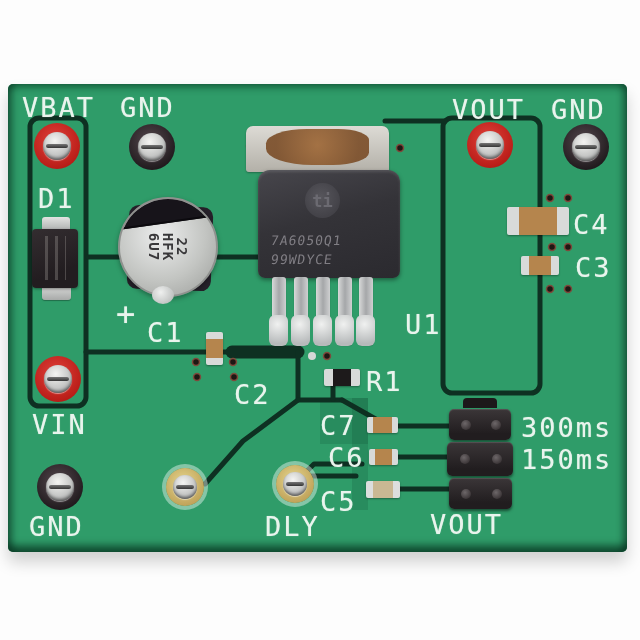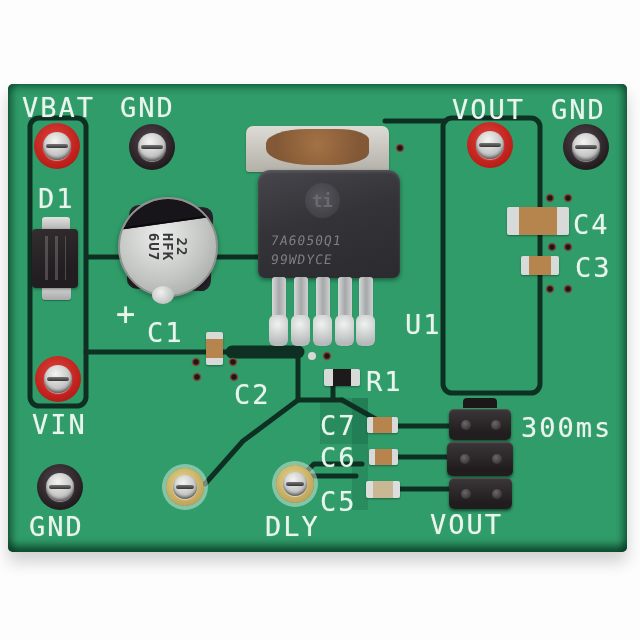--- a/index.html
+++ b/index.html
@@ -229,21 +229,22 @@
   <span class="silk" style="left:551px;top:94px;">GND</span>
   <span class="silk" style="left:38px;top:183px;">D1</span>
   <span class="silk plus" style="left:116px;top:295px;">+</span>
   <span class="silk" style="left:147px;top:317px;">C1</span>
   <span class="silk" style="left:194px;top:379px;margin-left:40px;">C2</span>
   <span class="silk" style="left:405px;top:309px;">U1</span>
   <span class="silk" style="left:366px;top:366px;">R1</span>
   <span class="silk" style="left:573px;top:209px;">C4</span>
   <span class="silk" style="left:575px;top:252px;">C3</span>
   <span class="silk" style="left:320px;top:410px;">C7</span>
-  <span class="silk" style="left:320px;top:442px;">C6</span>
+  <span class="silk" style="left:328px;top:442px;">C6</span>
   <span class="silk" style="left:320px;top:486px;">C5</span>
   <span class="silk" style="left:521px;top:412px;">300ms</span>
+  <span class="silk" style="left:521px;top:444px;">150ms</span>
   <span class="silk" style="left:430px;top:509px;">VOUT</span>
   <span class="silk" style="left:32px;top:409px;">VIN</span>
   <span class="silk" style="left:29px;top:511px;">GND</span>
   <span class="silk" style="left:265px;top:511px;">DLY</span>
 
 </div>
 
 </body></html>

